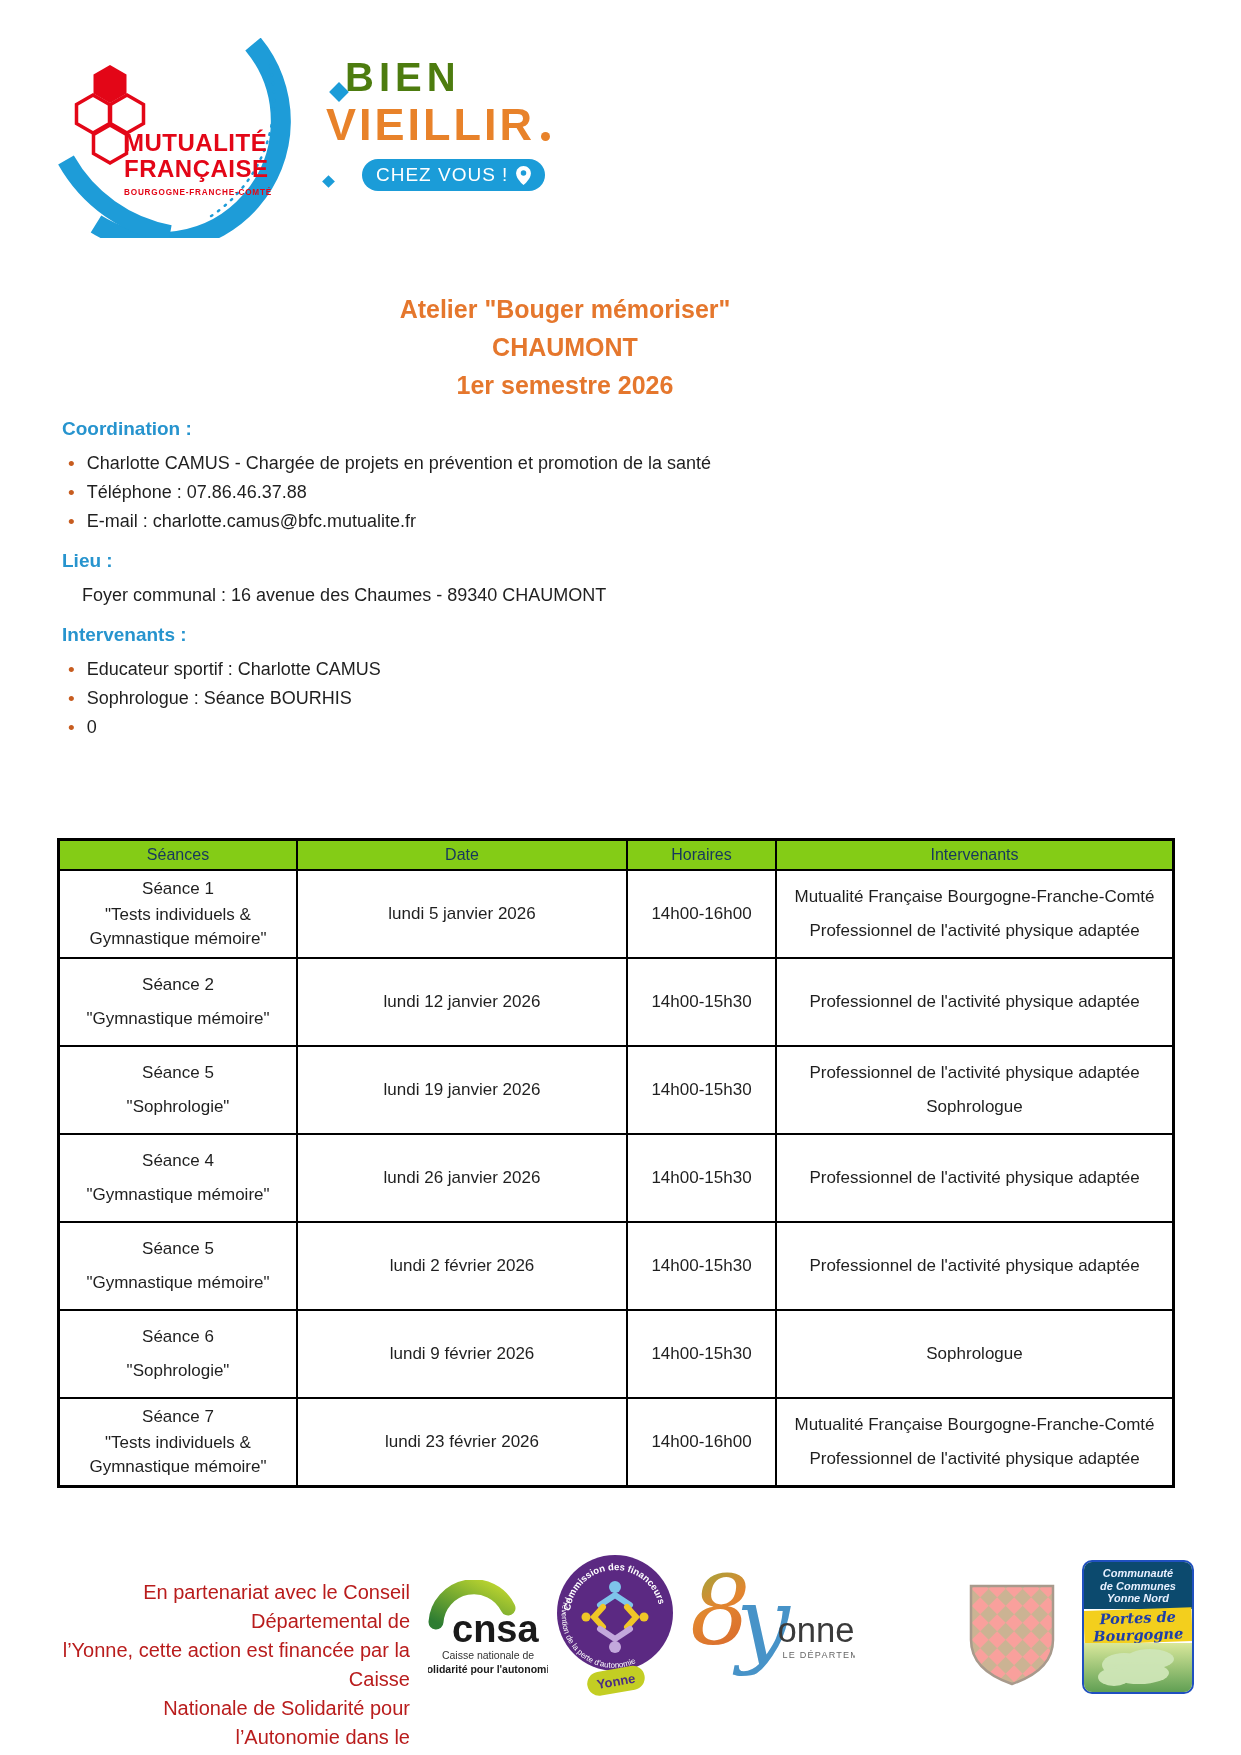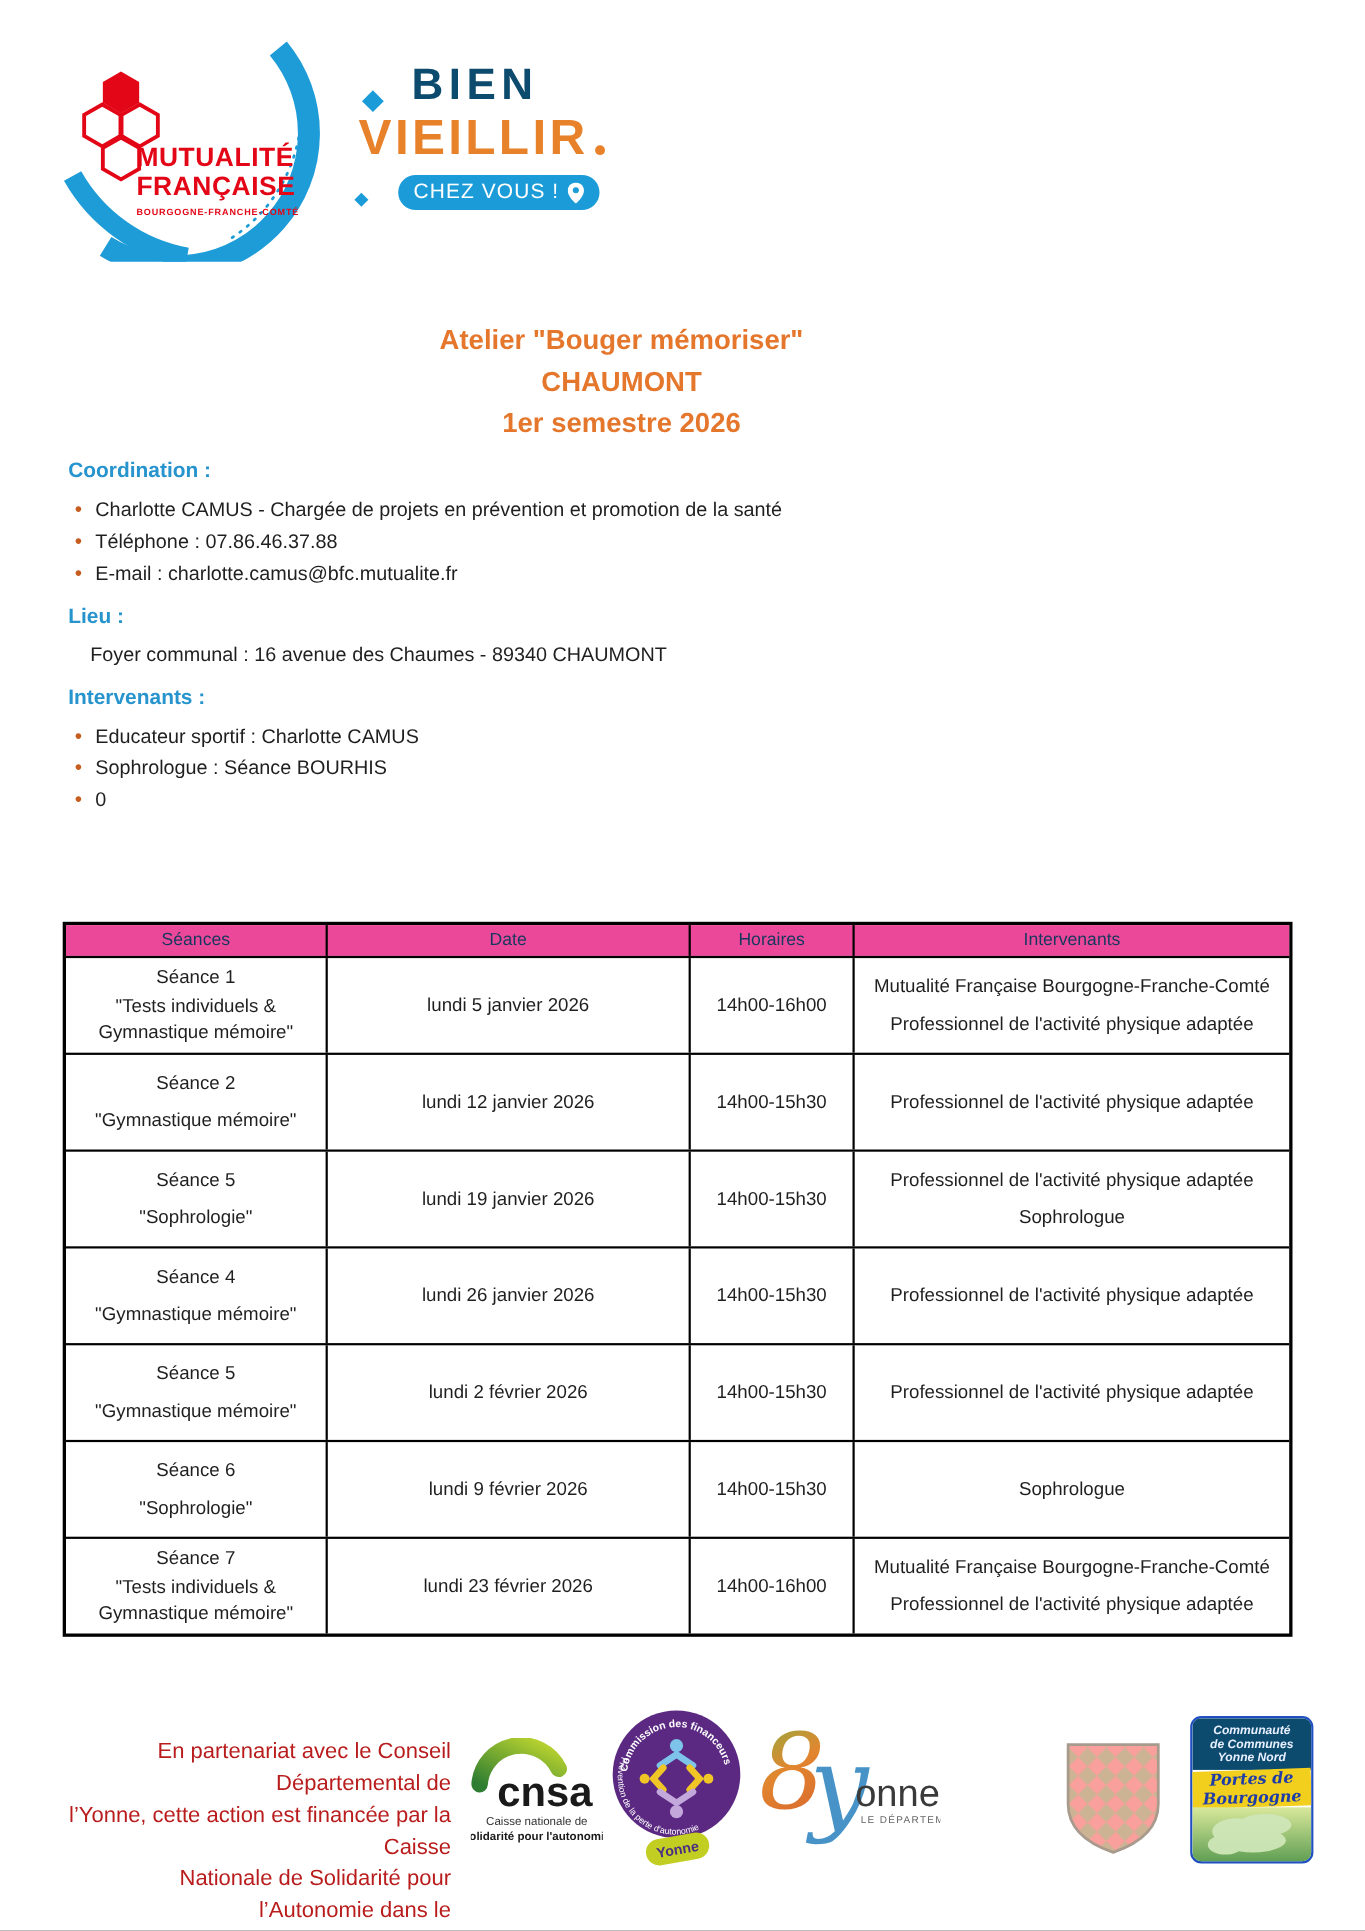--- a/index.html
+++ b/index.html
@@ -9,21 +9,21 @@
     overflow:hidden;
   }
   .pre { white-space:pre-line; }
 
   
   .mf-logo { position:absolute; left:58px; top:38px; }
   .bv { position:absolute; left:318px; top:55px; width:255px; height:185px; }
   .bv-diamond { position:absolute; background:#1B9CD8; transform:rotate(45deg); }
   .bv-diamond.d1 { left:14px; top:30px; width:14px; height:14px; }
   .bv-diamond.d2 { left:6px; top:122px; width:9px; height:9px; }
-  .bv-bien { margin-left:56px; font-size:40px; font-weight:800; letter-spacing:5px; color:#0c4a6e; line-height:44px; }
+  .bv-bien { margin-left:27px; font-size:40px; font-weight:800; letter-spacing:5px; color:#4d7c0f; line-height:44px; }
   .bv-vieillir { margin-left:8px; margin-top:2px; font-size:45px; font-weight:800; letter-spacing:3px; color:#E8822A; line-height:48px; display:flex; align-items:flex-end; }
   .bv-dot { display:inline-block; width:9px; height:9px; border-radius:50%; background:#E8822A; margin:0 0 8px 6px; }
   .bv-pill { display:inline-flex; align-items:center; gap:8px; margin-left:44px; margin-top:10px;
              background:#1B9CD8; color:#fff; border-radius:18px; padding:5px 14px;
              font-size:19px; font-weight:normal; letter-spacing:1px; }
 
   
   .title { position:absolute; left:57px; top:290px; width:1016px; text-align:center;
            color:#E5772D; font-weight:bold; font-size:25px; line-height:38px; }
 
@@ -31,21 +31,21 @@
   .sections { position:absolute; left:62px; top:418px; width:1010px; font-size:18px; }
   .sec-heading { color:#2794CE; font-size:19px; font-weight:bold; margin:14px 0 9px 0; }
   .sec-heading.first { margin-top:0; }
   .bullet-item { display:flex; gap:12px; line-height:29px; padding-left:6px; }
   .dot { color:#C75C1F; font-size:19px; }
   .dot::before { content:"•"; }
   .plain-line { padding-left:20px; line-height:29px; }
 
   
   .dtable { position:absolute; left:57px; top:838px; width:1118px; border:3px solid #000; box-sizing:border-box; font-size:17px; }
-  .thead { display:flex; background:#ec4899; color:#17375E; height:28px; font-size:16px; }
+  .thead { display:flex; background:#84cc16; color:#17375E; height:28px; font-size:16px; }
   .th { display:flex; align-items:center; justify-content:center; box-sizing:border-box; }
   .trow { display:flex; height:86px; border-top:2px solid #000; }
   .tcell { display:flex; flex-direction:column; justify-content:space-evenly; align-items:center;
            text-align:center; box-sizing:border-box; padding:3px 6px; line-height:24px; }
   .col-seance { width:236px; }
   .col-date { width:330px; }
   .col-horaires { width:149px; }
   .col-interv { flex:1; }
   .th + .th, .tcell + .tcell { border-left:2px solid #000; }
 

